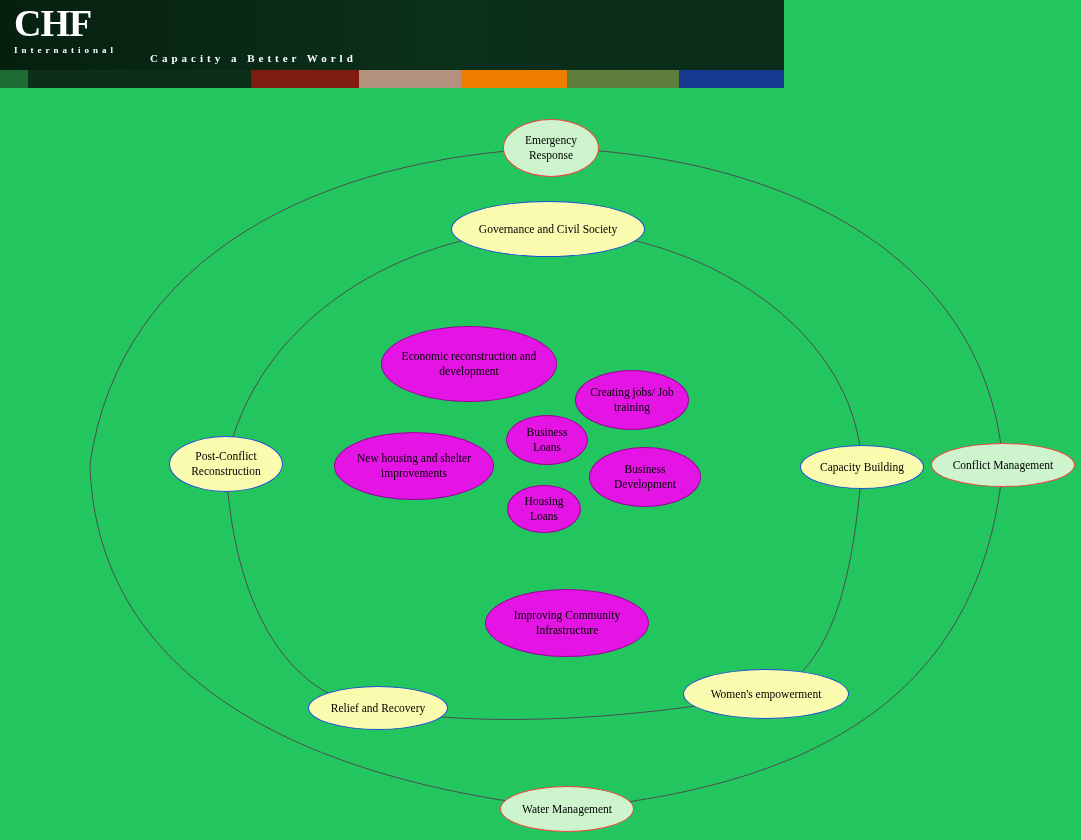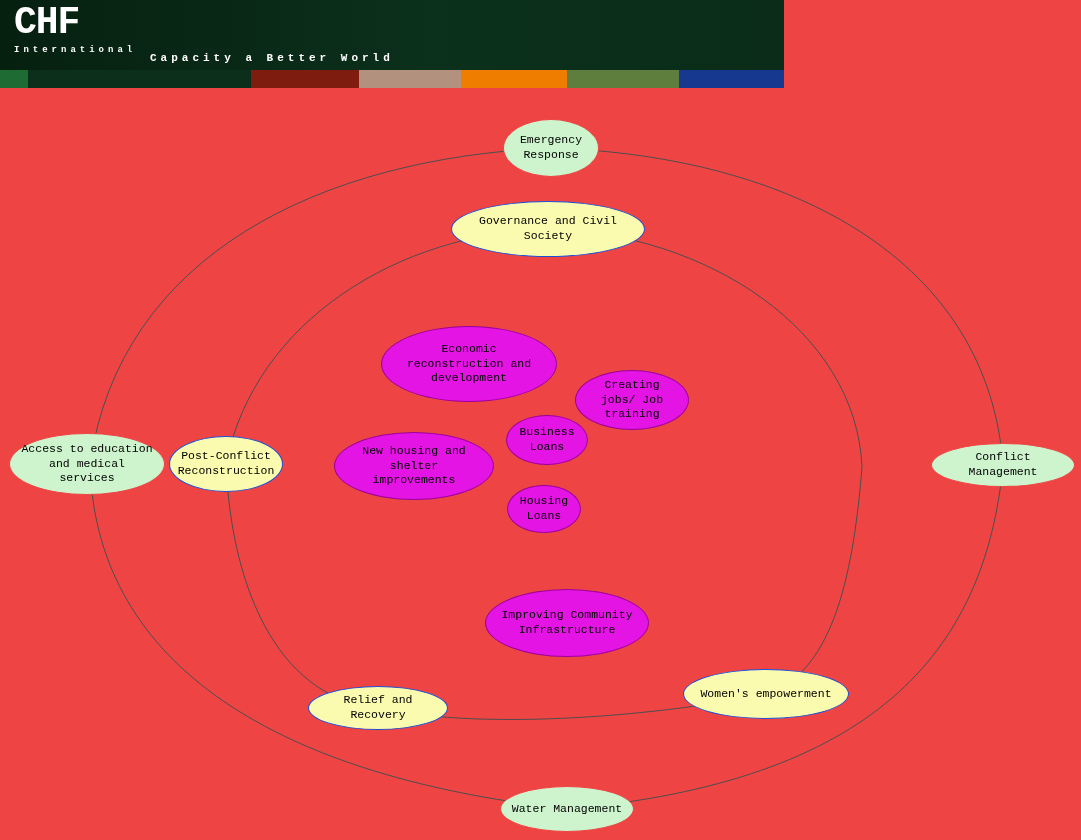--- a/index.html
+++ b/index.html
@@ -1,17 +1,17 @@
 <!DOCTYPE html>
 <html><head>
 <meta charset="utf-8">
 <style>
   html,body{margin:0;padding:0;background:#fff;}
-  .page{position:relative;width:1081px;height:840px;background:#ef4444;overflow:hidden;
-        font-family:Liberation Mono, monospace;}
+  .page{position:relative;width:1081px;height:840px;background:#22c55e;overflow:hidden;
+        font-family:Liberation Serif, serif;}
 
   
   .header{position:absolute;left:0;top:0;width:784px;height:88px;
           background:linear-gradient(90deg,#06200f 0%,#0b301b 55%,#0a2c18 100%);}
   .logo-block{position:absolute;left:14px;top:4px;}
   .logo-text{color:#fff;font-size:38px;font-weight:bold;letter-spacing:-1px;line-height:1;}
   .logo-sub{color:#fff;font-size:9px;font-weight:bold;letter-spacing:4px;margin-top:3px;}
   .tagline{position:absolute;left:150px;top:52px;color:#fff;font-size:11px;font-weight:bold;letter-spacing:4px;}
   .stripes{position:absolute;left:0;bottom:0;width:784px;height:18px;display:flex;}
   .stripe{height:100%;}
@@ -52,29 +52,30 @@
       <div class="stripe s6"></div>
     </div>
   </div>
 
   <svg class="loops" width="1081" height="840" viewBox="0 0 1081 840">
     <path d="M 551 148 C 320 158, 120 255, 90 464 C 95 655, 260 775, 567 809 C 870 782, 985 655, 1003 465 C 988 262, 795 156, 551 148 Z" fill="none" stroke="#4d4d4d" stroke-width="1"></path>
     <path d="M 548 229 C 400 233, 255 320, 226 464 C 232 600, 285 700, 378 708 C 490 732, 670 714, 766 694 C 836 672, 854 565, 862 467 C 856 330, 706 233, 548 229 Z" fill="none" stroke="#4d4d4d" stroke-width="1"></path>
   </svg>
 
   <div class="node green" style="left:503px;top:119px;width:96px;height:58px">Emergency Response</div>
-  <div class="node green" style="left:9px;top:433px;width:156px;height:62px">Access to education and medical services</div>
   <div class="node green" style="left:931px;top:443px;width:144px;height:44px">Conflict Management</div>
   <div class="node green" style="left:500px;top:786px;width:134px;height:46px">Water Management</div>
 
   <div class="node yellow" style="left:451px;top:201px;width:194px;height:56px">Governance and Civil Society</div>
   <div class="node yellow" style="left:169px;top:436px;width:114px;height:56px">Post-Conflict Reconstruction</div>
+  <div class="node yellow" style="left:800px;top:445px;width:124px;height:44px">Capacity Building</div>
   <div class="node yellow" style="left:308px;top:686px;width:140px;height:44px">Relief and Recovery</div>
   <div class="node yellow" style="left:683px;top:669px;width:166px;height:50px">Women's empowerment</div>
 
   <div class="node magenta" style="left:381px;top:326px;width:176px;height:76px">Economic reconstruction and development</div>
   <div class="node magenta" style="left:575px;top:370px;width:114px;height:60px">Creating jobs/ Job training</div>
   <div class="node magenta" style="left:506px;top:415px;width:82px;height:50px">Business Loans</div>
   <div class="node magenta" style="left:334px;top:432px;width:160px;height:68px">New housing and shelter improvements</div>
+  <div class="node magenta" style="left:589px;top:447px;width:112px;height:60px">Business Development</div>
   <div class="node magenta" style="left:507px;top:485px;width:74px;height:48px">Housing Loans</div>
   <div class="node magenta" style="left:485px;top:589px;width:164px;height:68px">Improving Community Infrastructure</div>
 
 </div>
 
 </body></html>

